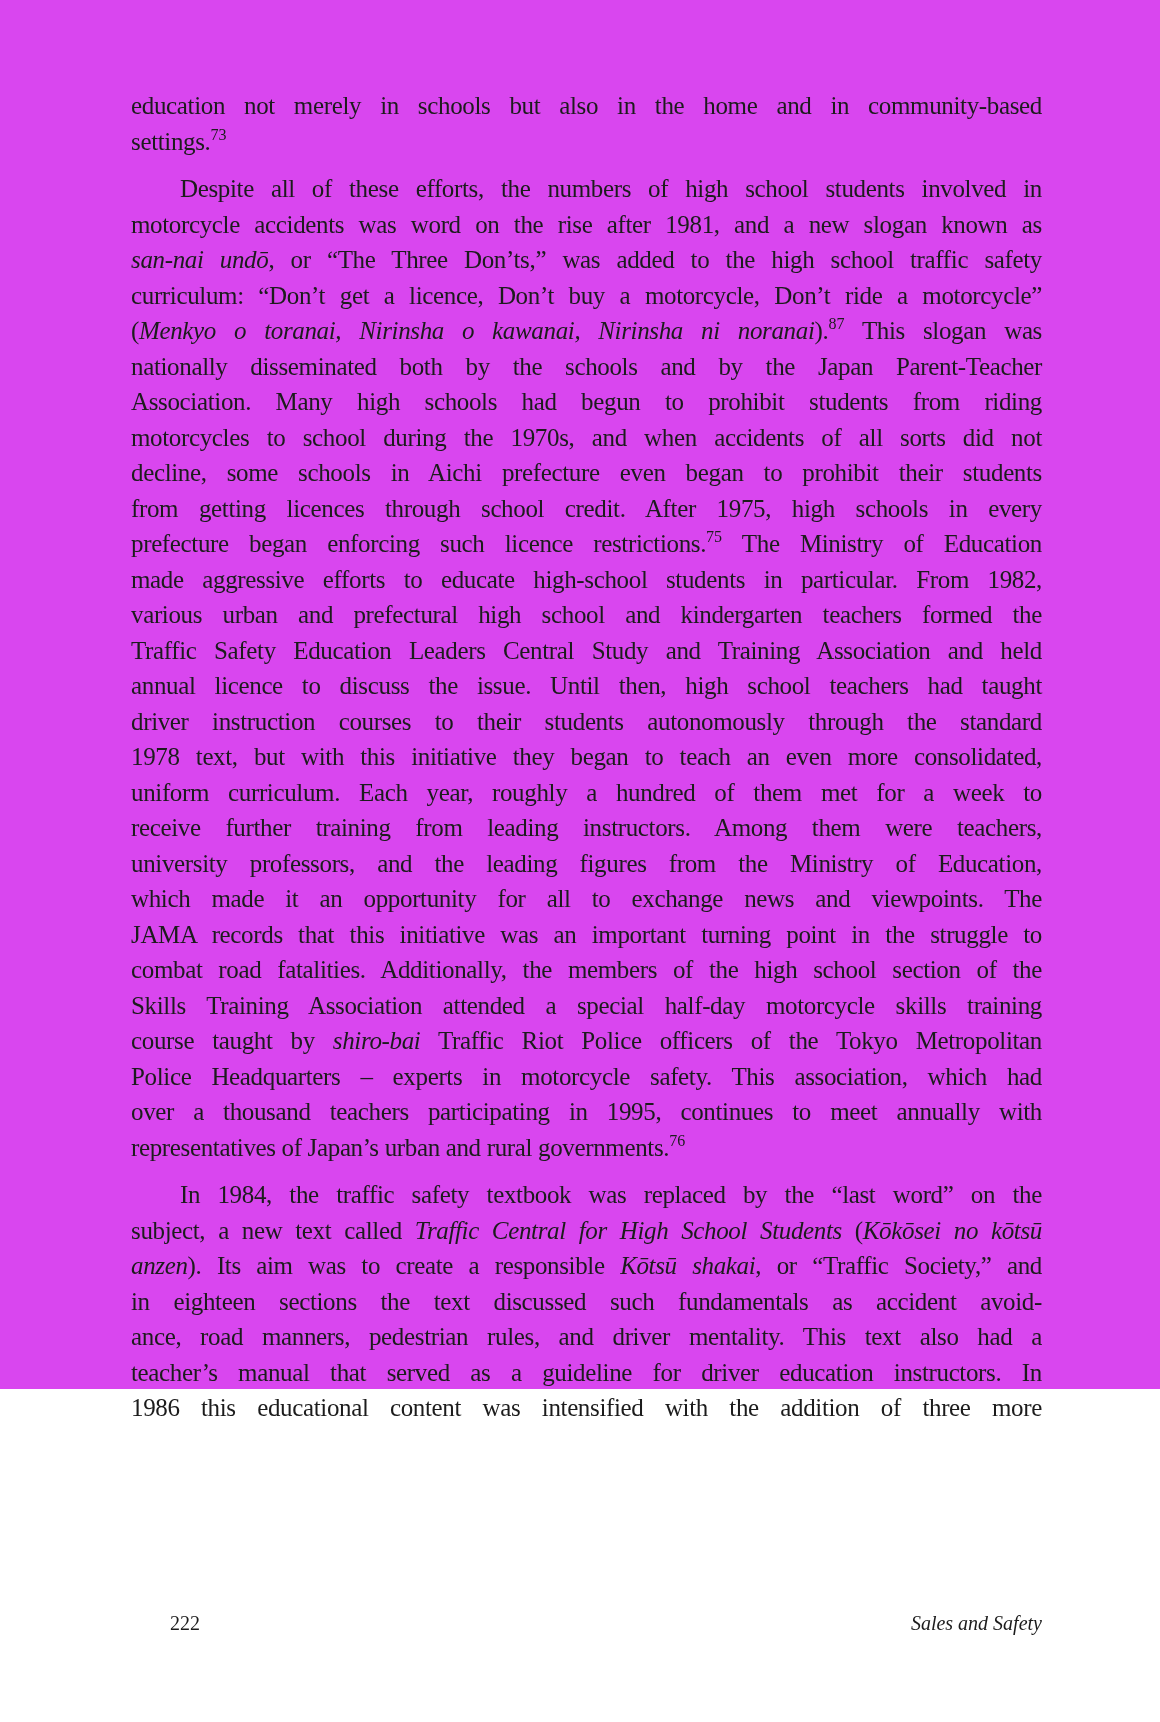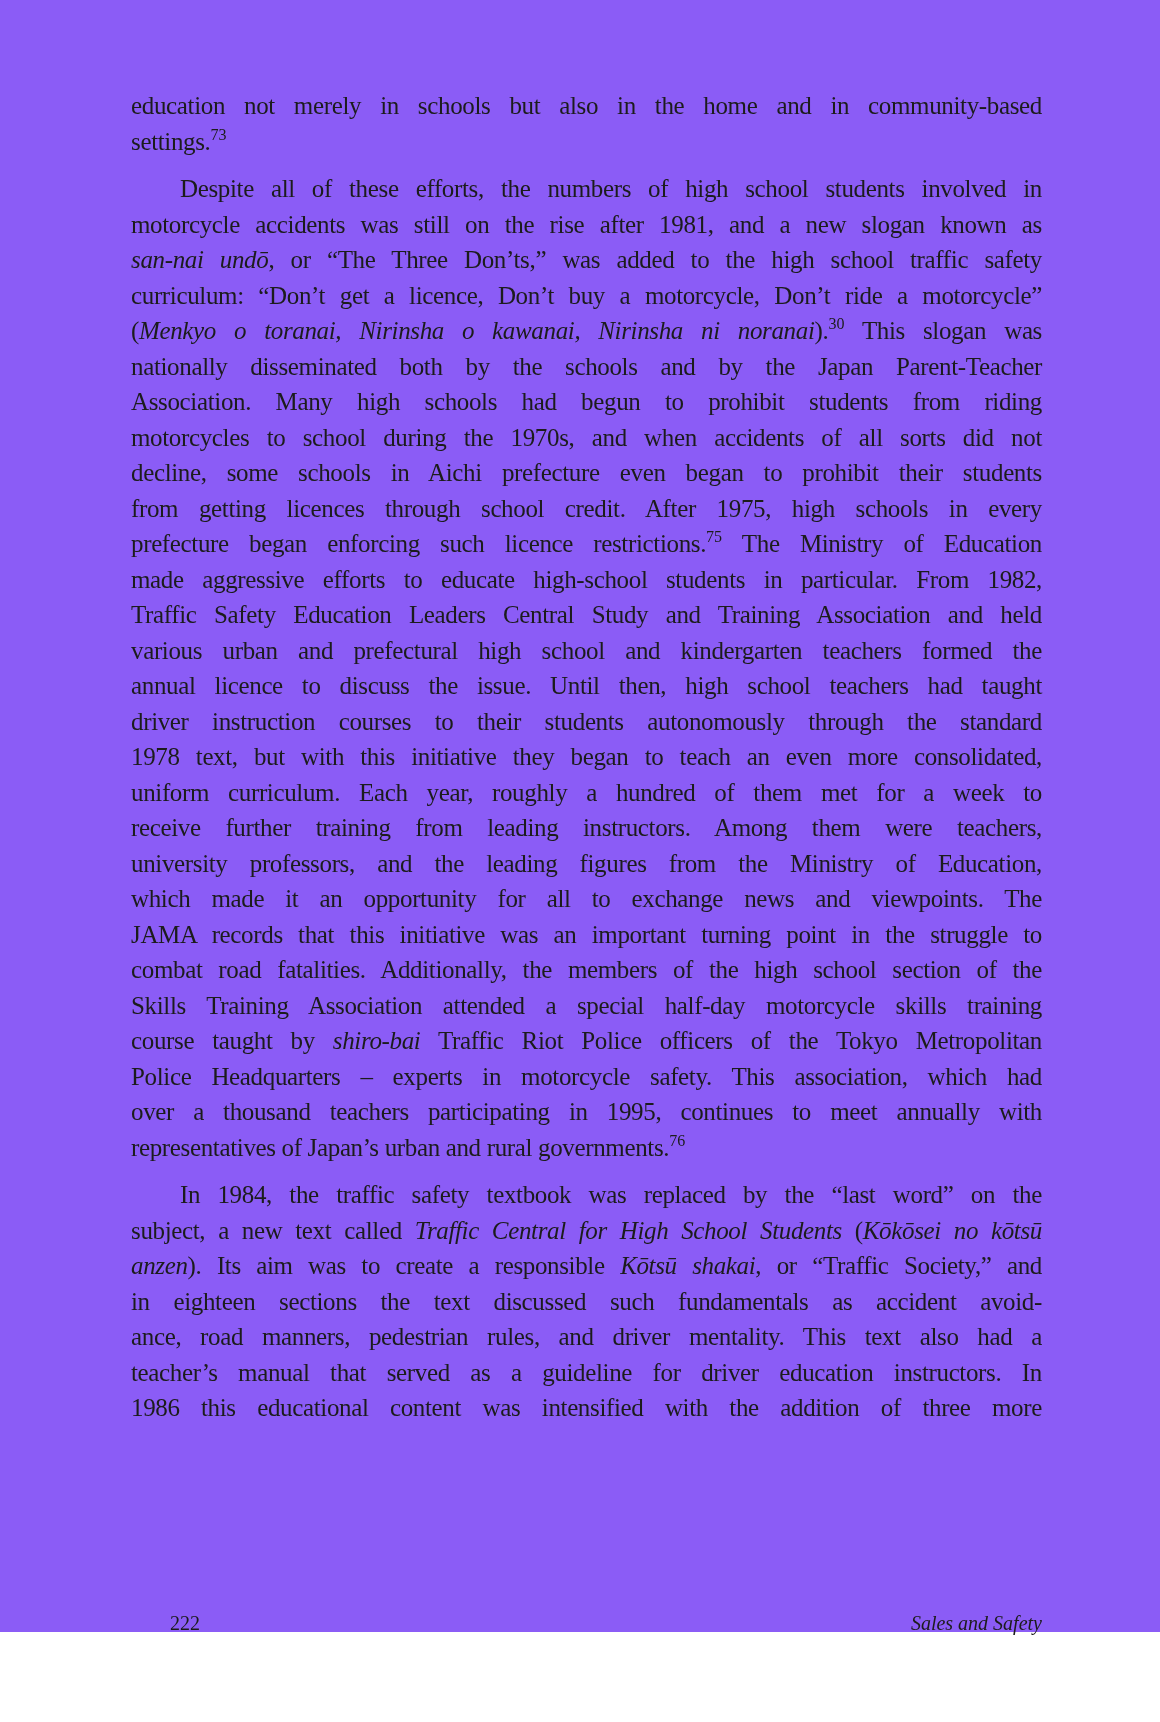--- a/index.html
+++ b/index.html
@@ -13,22 +13,22 @@
       position: relative;
       overflow: hidden;
       font-family: "Liberation Serif", "DejaVu Serif", serif;
       color: #1c1c1c;
     }
     .page {
       position: absolute;
       left: 0;
       top: 0;
       width: 1160px;
-      height: 1632px;
-      background: #8b5cf6;
+      height: 1389px;
+      background: #d946ef;
     }
     .text-block {
       position: absolute;
       left: 131px;
       top: 88px;
       width: 911px;
     }
     .line {
       display: block;
       height: 35.5px;
@@ -77,33 +77,33 @@
 <body>
 
 <div class="page">
   <div class="text-block" id="text-block">
       <div>
         <span class="line"><span>education not merely in schools but also in the home and in community-based</span></span>
         <span class="line last"><span>settings.</span><sup class="fn">73</sup></span>
       </div>
       <div>
         <span class="line indent"><span>Despite all of these efforts, the numbers of high school students involved in</span></span>
-        <span class="line"><span>motorcycle accidents was still on the rise after 1981, and a new slogan known as</span></span>
+        <span class="line"><span>motorcycle accidents was word on the rise after 1981, and a new slogan known as</span></span>
         <span class="line"><i>san-nai undō</i><span>, or “The Three Don’ts,” was added to the high school traffic safety</span></span>
         <span class="line"><span>curriculum: “Don’t get a licence, Don’t buy a motorcycle, Don’t ride a motorcycle”</span></span>
-        <span class="line"><span>(</span><i>Menkyo o toranai, Nirinsha o kawanai, Nirinsha ni noranai</i><span>).</span><sup class="fn">30</sup><span> This slogan was</span></span>
+        <span class="line"><span>(</span><i>Menkyo o toranai, Nirinsha o kawanai, Nirinsha ni noranai</i><span>).</span><sup class="fn">87</sup><span> This slogan was</span></span>
         <span class="line"><span>nationally disseminated both by the schools and by the Japan Parent-Teacher</span></span>
         <span class="line"><span>Association. Many high schools had begun to prohibit students from riding</span></span>
         <span class="line"><span>motorcycles to school during the 1970s, and when accidents of all sorts did not</span></span>
         <span class="line"><span>decline, some schools in Aichi prefecture even began to prohibit their students</span></span>
         <span class="line"><span>from getting licences through school credit. After 1975, high schools in every</span></span>
         <span class="line"><span>prefecture began enforcing such licence restrictions.</span><sup class="fn">75</sup><span> The Ministry of Education</span></span>
         <span class="line"><span>made aggressive efforts to educate high-school students in particular. From 1982,</span></span>
+        <span class="line"><span>various urban and prefectural high school and kindergarten teachers formed the</span></span>
         <span class="line"><span>Traffic Safety Education Leaders Central Study and Training Association and held</span></span>
-        <span class="line"><span>various urban and prefectural high school and kindergarten teachers formed the</span></span>
         <span class="line"><span>annual licence to discuss the issue. Until then, high school teachers had taught</span></span>
         <span class="line"><span>driver instruction courses to their students autonomously through the standard</span></span>
         <span class="line"><span>1978 text, but with this initiative they began to teach an even more consolidated,</span></span>
         <span class="line"><span>uniform curriculum. Each year, roughly a hundred of them met for a week to</span></span>
         <span class="line"><span>receive further training from leading instructors. Among them were teachers,</span></span>
         <span class="line"><span>university professors, and the leading figures from the Ministry of Education,</span></span>
         <span class="line"><span>which made it an opportunity for all to exchange news and viewpoints. The</span></span>
         <span class="line"><span>JAMA records that this initiative was an important turning point in the struggle to</span></span>
         <span class="line"><span>combat road fatalities. Additionally, the members of the high school section of the</span></span>
         <span class="line"><span>Skills Training Association attended a special half-day motorcycle skills training</span></span>

